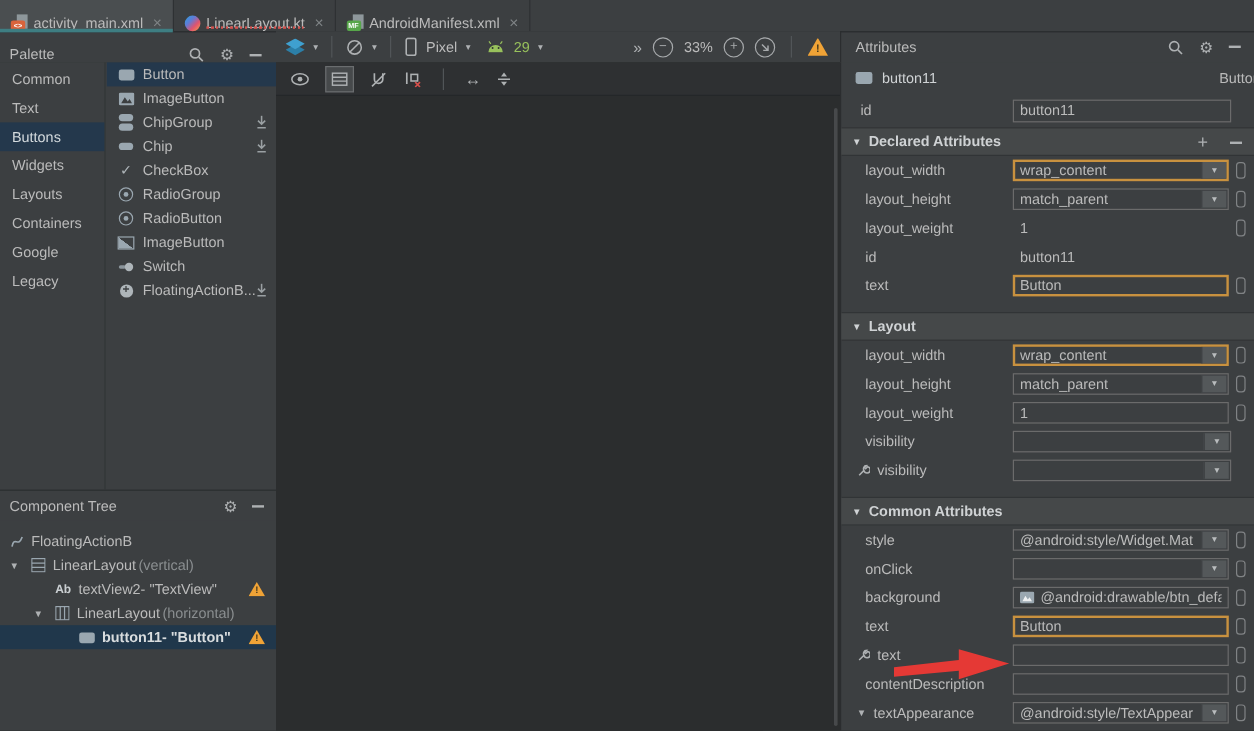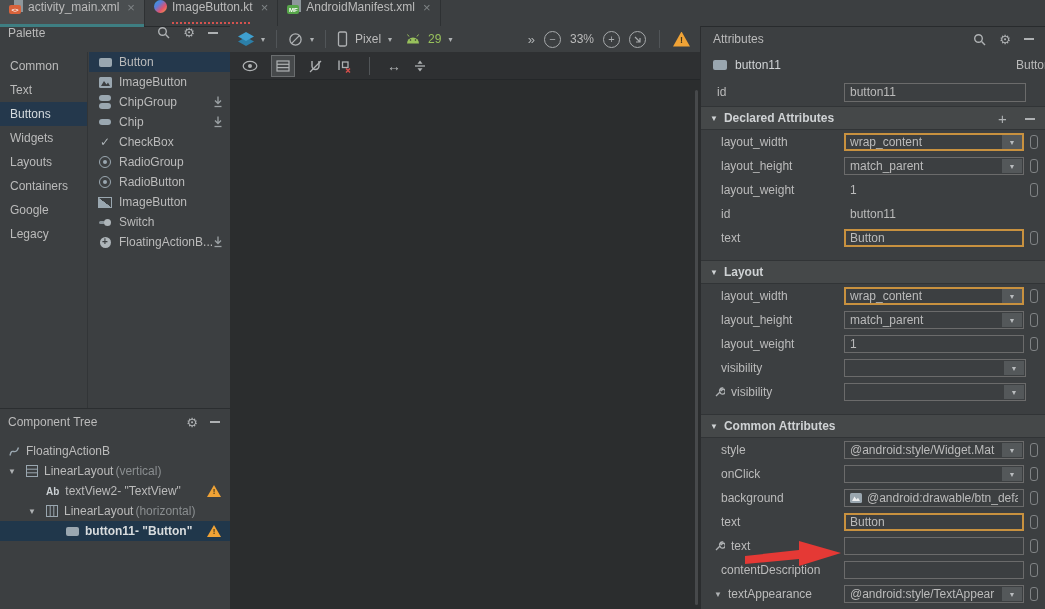--- a/index.html
+++ b/index.html
@@ -2,39 +2,39 @@
 <html><head>
 <meta charset="utf-8">
 <style>
   html,body{margin:0;padding:0;background:#222;}
   .root{position:relative;width:1045px;height:609px;background:#3C3F41;overflow:hidden;
         font-family:"Liberation Sans","DejaVu Sans",sans-serif;font-size:12px;color:#BBBBBB;
         -webkit-font-smoothing:antialiased;}
   
   .tabbar{position:absolute;left:0;top:0;right:0;height:26px;background:#3C3F41;
           border-bottom:1px solid #282B2D;display:flex;}
-  .tab{display:flex;align-items:flex-start;gap:5px;padding:0 9px;position:relative;
+  .tab{display:flex;align-items:flex-end;gap:5px;padding:0 9px;position:relative;
        border-right:1px solid #2E3133;cursor:default;}
   .tab.active{background:#4A4E50;}
   .tab.active::after{content:"";position:absolute;left:0;right:0;bottom:-1px;height:3px;background:#3E7E82;}
   .tab-close{color:#7F8486;font-size:13px;margin-left:3px;}
   .squig{position:absolute;left:27px;right:26px;bottom:2px;height:2px;
          background:repeating-linear-gradient(90deg,#D4534F 0 2px,transparent 2px 4px);}
   .ficon{position:relative;width:14px;height:14px;flex:0 0 auto;}
   .ficon .fpage{position:absolute;right:0;top:0;width:9px;height:12px;background:#8E979B;}
   .ficon .fbadge{position:absolute;left:0;bottom:0;min-width:10px;height:9px;border-radius:2px;
                  font-size:6px;font-weight:bold;color:#fff;display:flex;align-items:center;justify-content:center;padding:0 1px;}
   .fbadge.xml{background:#D9633B;}
   .fbadge.mf{background:#57A64A;}
   .kticon{width:13px;height:13px;border-radius:50%;
           background:linear-gradient(135deg,#2BA3DB 0%,#5E7CD8 35%,#E0536E 65%,#F7A14B 100%);}
   
   .hstrip{position:absolute;left:0;top:26px;right:0;height:26px;}
   .pal-head{position:absolute;left:0;top:0;width:230px;height:26px;border-bottom:1px solid #343739;
-            display:flex;align-items:flex-start;}
+            display:flex;align-items:flex-end;}
   .pal-head .ttl{padding-left:8px;}
   .attr-head{position:absolute;left:700px;top:0;width:345px;height:26px;border-left:1px solid #2B2D2F;
              display:flex;align-items:center;}
   .attr-head .ttl{padding-left:12px;}
   .hicons{margin-left:auto;display:flex;align-items:center;gap:13px;padding-right:12px;}
   .gear{font-size:13px;color:#AEB1B3;line-height:1;}
   .mbar{width:10px;height:2px;background:#AEB1B3;display:inline-block;}
   .dt-top{position:absolute;left:230px;top:0;width:470px;height:26px;background:#3C3F41;
           display:flex;align-items:center;gap:7px;padding-left:8px;box-sizing:border-box;}
   .vdiv{width:1px;height:18px;background:#515558;margin:0 4px;}
@@ -135,21 +135,21 @@
     <div class="tab active">
       <span class="ficon">
         <span class="fpage"></span>
           <span class="fbadge xml">&lt;&gt;</span>
       </span>
       <span>activity_main.xml</span>
       <span class="tab-close">×</span>
     </div>
     <div class="tab">
       <span class="kticon"></span>
-      <span>ImageButton.kt</span>
+      <span>LinearLayout.kt</span>
       <span class="tab-close">×</span>
       <span class="squig"></span>
     </div>
     <div class="tab">
       <span class="ficon">
         <span class="fpage"></span>
           <span class="fbadge mf">MF</span>
       </span>
       <span>AndroidManifest.xml</span>
       <span class="tab-close">×</span>

